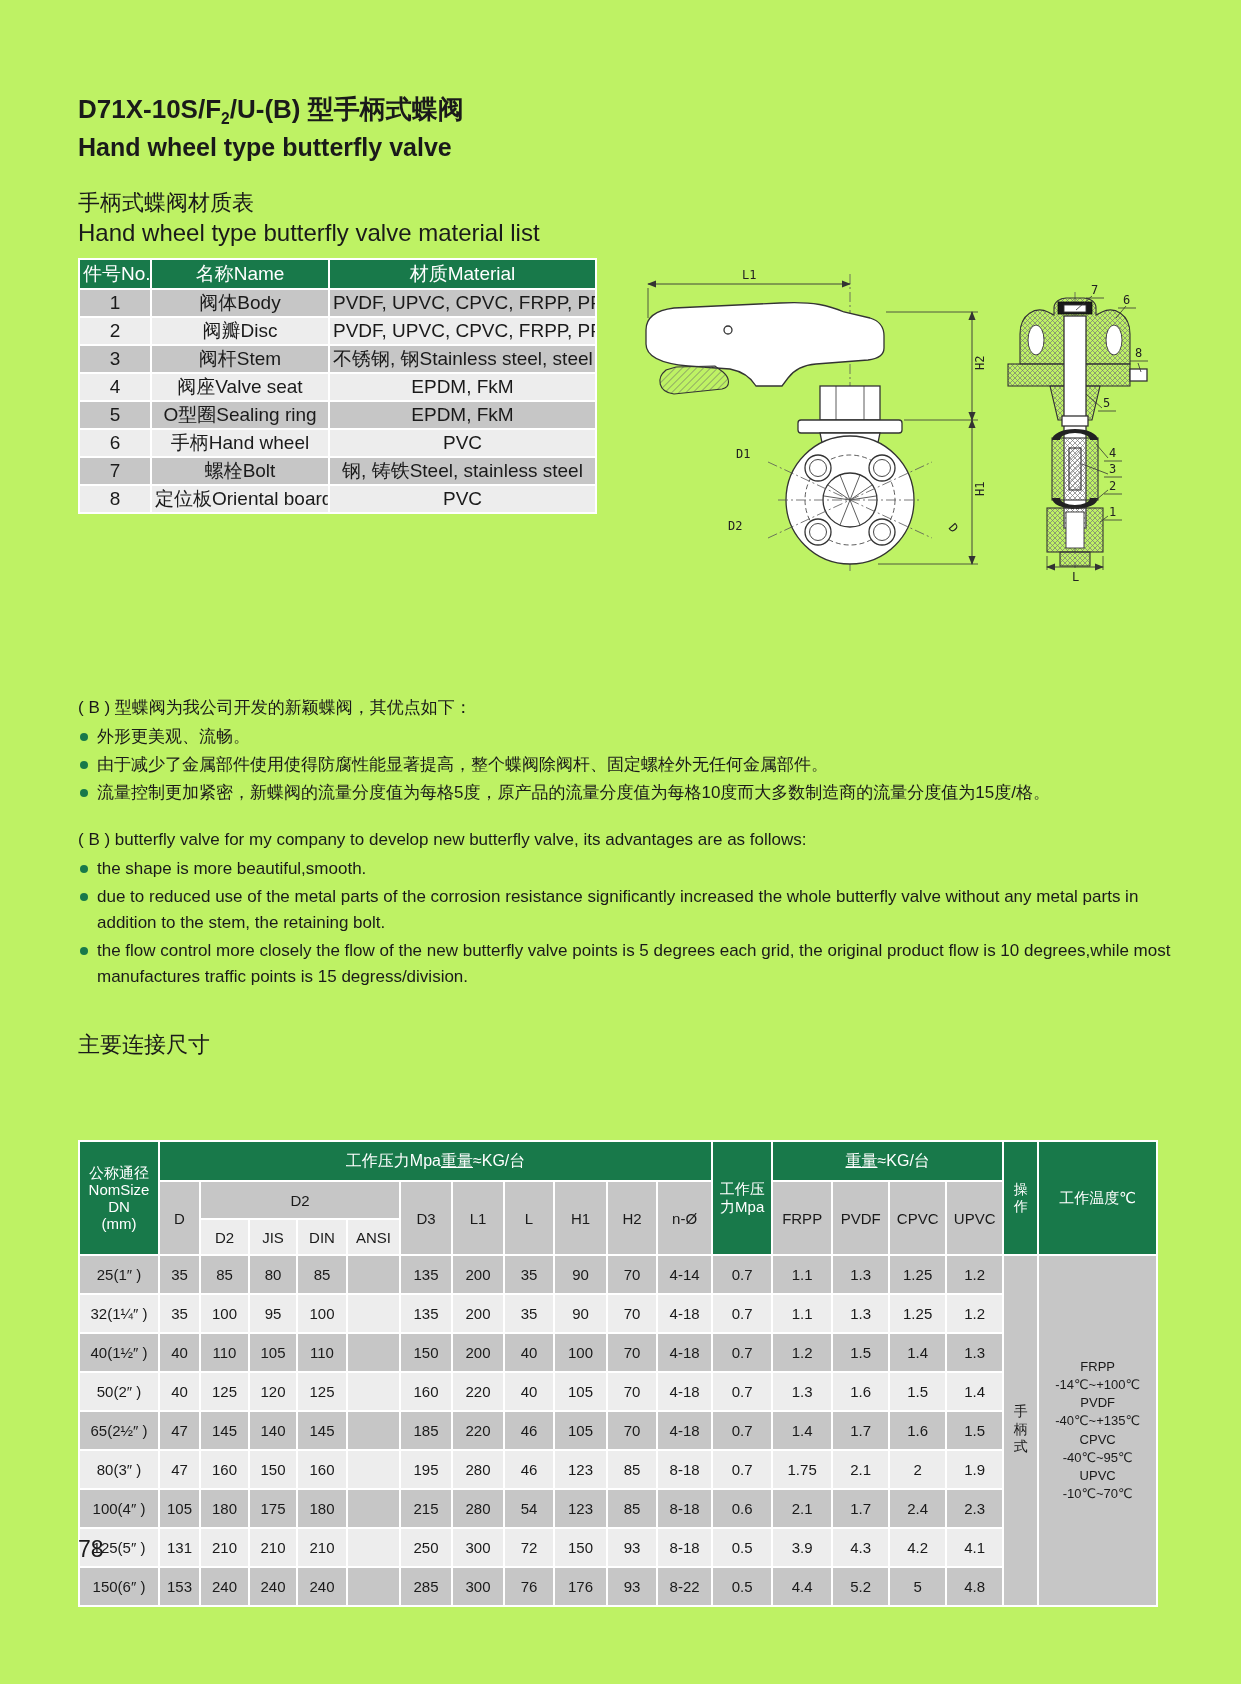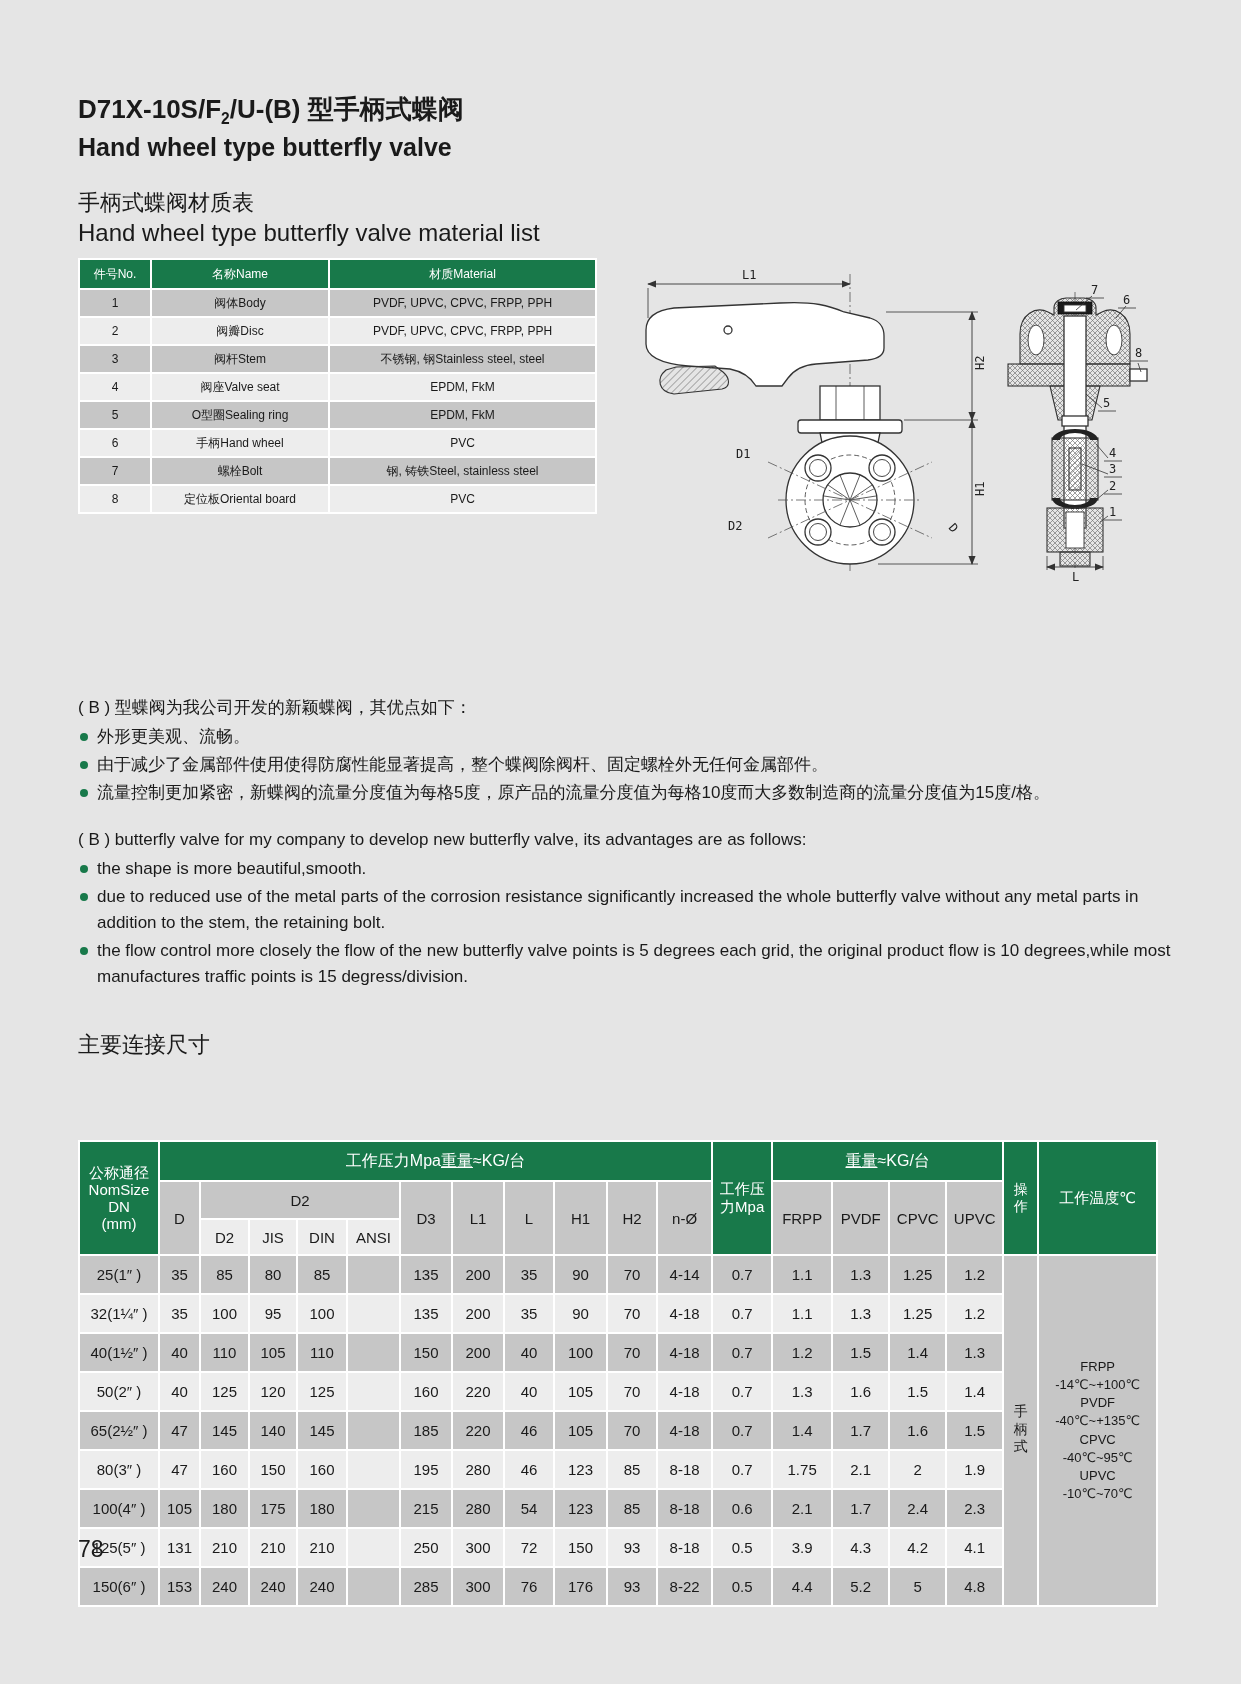--- a/index.html
+++ b/index.html
@@ -1,28 +1,28 @@
 <!DOCTYPE html>
 <html><head>
 <meta charset="utf-8">
 <style>
   html,body{margin:0;padding:0;background:#fff;}
-  #page{position:relative;width:1241px;height:1684px;background:#e5e5e5;overflow:hidden;
+  #page{position:relative;width:1241px;height:1684px;background:#bef264;overflow:hidden;
         font-family:"Liberation Sans","DejaVu Sans",sans-serif;color:#1a1a1a;}
   .abs{position:absolute;}
 
   
   .model-title{font-size:26px;font-weight:bold;line-height:1.2;}
   .model-title sub{font-size:60%;}
   .model-sub{font-size:25px;font-weight:bold;line-height:1.2;margin-top:3px;}
   .sec-head{font-size:22px;line-height:30px;}
   .sec-head-en{font-size:24px;line-height:30px;}
 
   
-  table.mat{border-collapse:collapse;table-layout:fixed;width:517px;font-size:12px;}
+  table.mat{border-collapse:collapse;table-layout:fixed;width:517px;font-size:19px;}
   table.mat td,table.mat th{border:2px solid #fff;text-align:center;padding:0 3px;font-weight:normal;overflow:hidden;white-space:nowrap;}
   table.mat tr{height:28px;}
   table.mat tr.hd{height:30px;}
   .green{background:#18794a;color:#fff;}
   .dark{background:#c6c6c6;}
   .light{background:#ededed;}
 
   
   .note-intro{font-size:17px;line-height:28px;}
   .bullet{display:flex;align-items:flex-start;font-size:17px;line-height:26px;margin-top:2px;}

